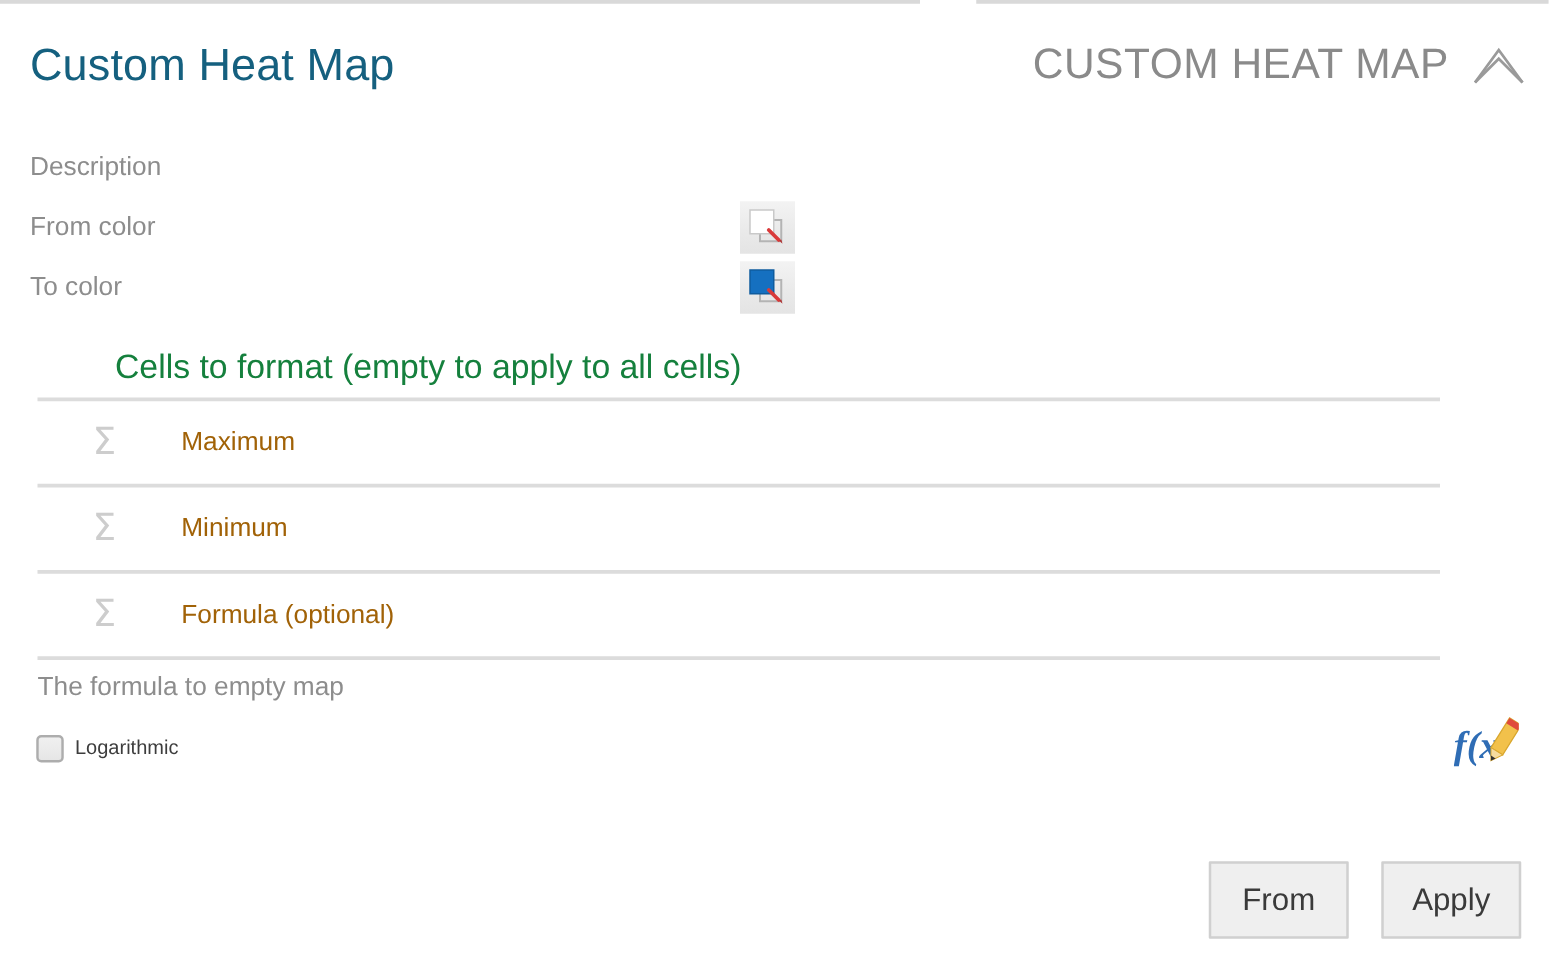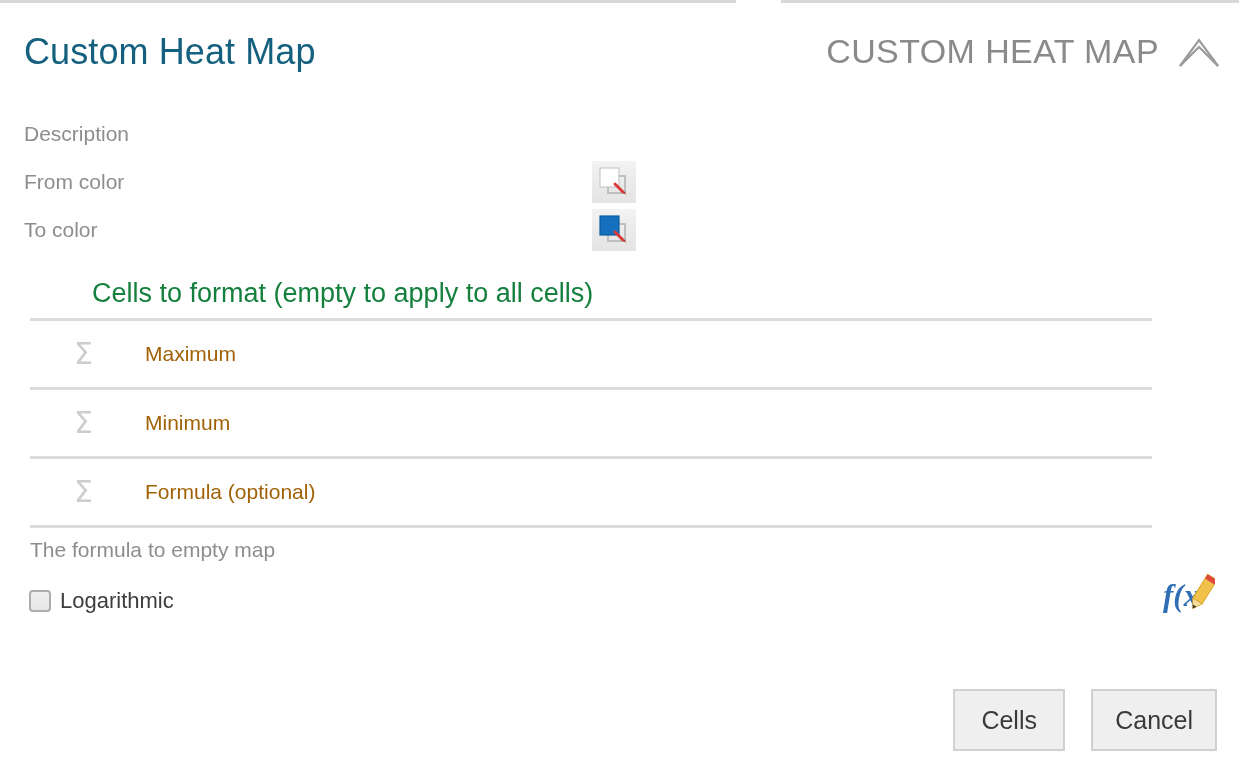--- a/index.html
+++ b/index.html
@@ -160,21 +160,21 @@
   }
   .checkbox {
     width: 22px; height: 22px;
     border-radius: 4px;
     border: 2px solid #adadad;
     background: linear-gradient(180deg,#f0f0f0 0%, #e6e6e6 100%);
     display: block;
   }
   .check-label {
     margin-left: 9px;
-    font-size: 22px;
+    font-size: 16px;
     color: #3d3d3d;
     white-space: nowrap;
   }
 
   
   .fx-icon {
     position: absolute;
     left: 1163px; top: 573px;
     width: 52px; height: 46px;
     cursor: pointer;
@@ -284,17 +284,17 @@
       <g transform="rotate(32 40 22)">
         <rect x="33" y="2" width="11" height="28" fill="#f2c14b" stroke="#d9a72e" stroke-width="1"></rect>
         <rect x="33" y="2" width="11" height="5" fill="#e04a3c"></rect>
         <path d="M33 30 L38.5 39 L44 30 Z" fill="#f6dca0" stroke="#d9a72e" stroke-width="0.8"></path>
         <path d="M36.3 35.4 L38.5 39 L40.7 35.4 Z" fill="#333333"></path>
       </g>
     </svg>
   </span>
 
   <div class="footer">
-    <button class="btn">Cells</button>
-    <button class="btn">Cancel</button>
+    <button class="btn">From</button>
+    <button class="btn">Apply</button>
   </div>
 
 </div>
 
 </body></html>

